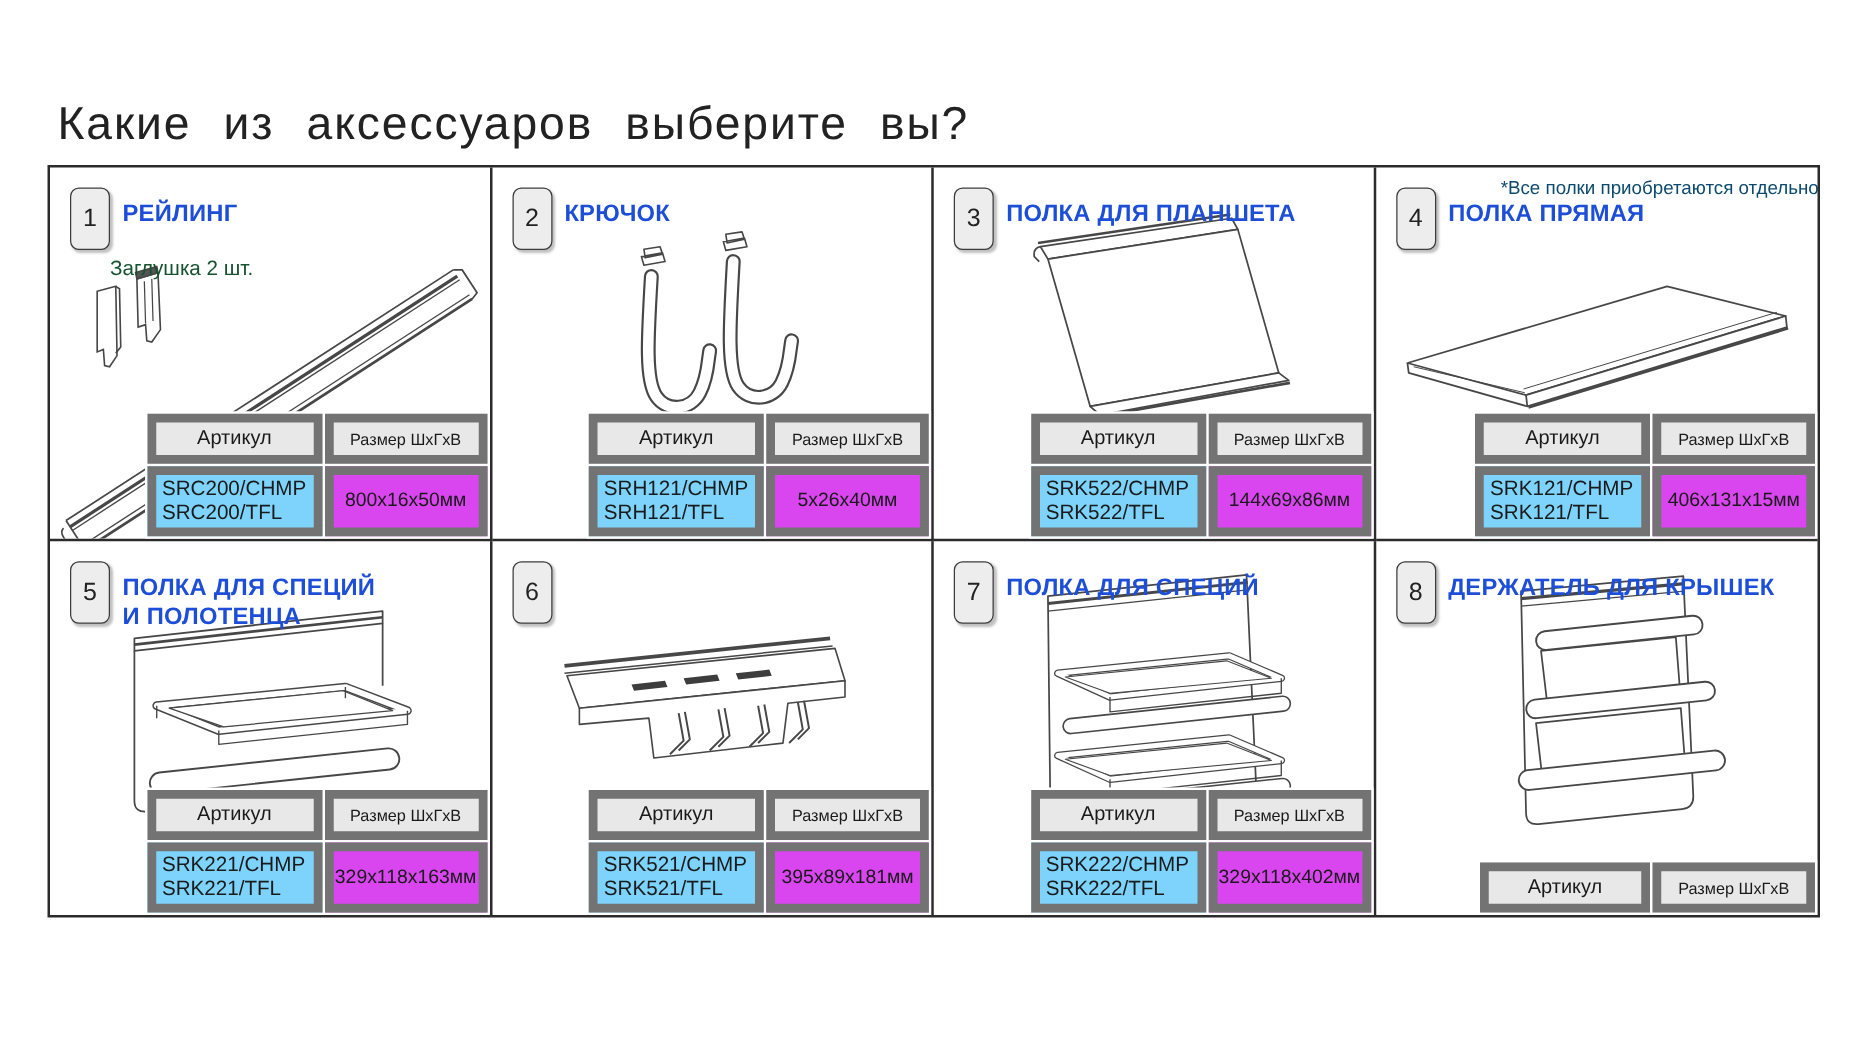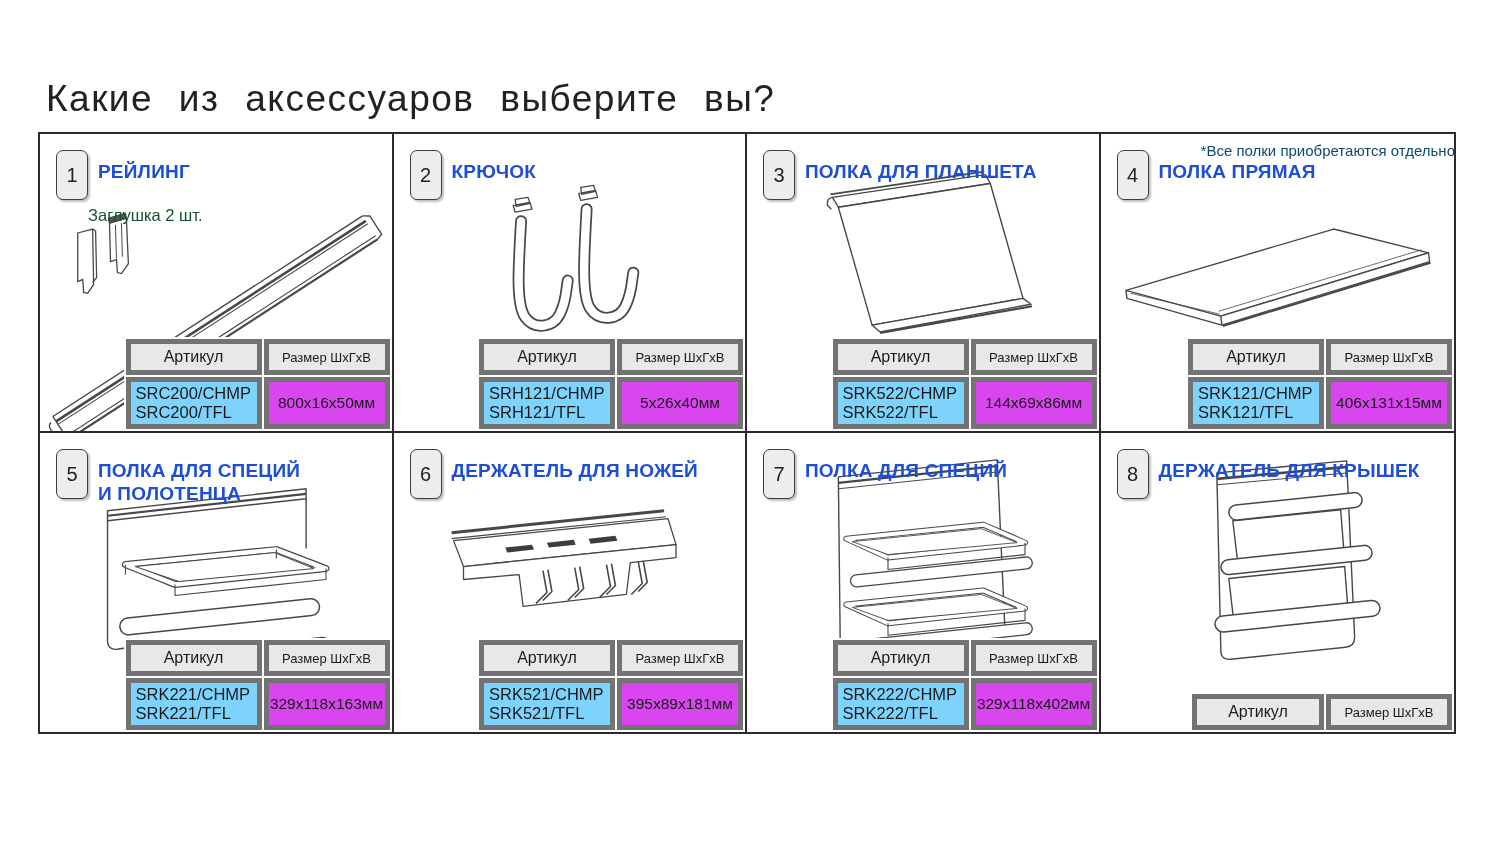--- a/index.html
+++ b/index.html
@@ -36,21 +36,21 @@
   .csub{
     position:absolute;left:48px;top:72px;font-size:16.5px;color:#14532d;z-index:3;
   }
 
   .illus{position:absolute;left:0;top:0;width:100%;height:100%;z-index:1;}
 
   table.spec{
     position:absolute;right:0;bottom:0;z-index:2;
     border-collapse:separate;border-spacing:2px;background:#fff;
   }
-  table.spec td{border:5px solid #737373;box-sizing:content-box;vertical-align:middle;}
+  table.spec td{border:7px solid #737373;box-sizing:content-box;vertical-align:middle;}
   td.h{background:#e8e8e8;text-align:center;font-size:16px;height:24px;width:120px;}
   td.h2{font-size:13px;width:114px;}
   td.a{width:120px;height:40px;font-size:16.5px;line-height:19px;padding-left:5px;background:#7dd3fc;}
   td.s{width:114px;height:40px;text-align:center;font-size:15.5px;background:#d946ef;}
 </style>
 </head>
 <body>
 
 <h1 class="page-title">Какие  из  аксессуаров  выберите  вы?</h1>
 <div class="footnote">*Все полки приобретаются отдельно</div>
@@ -240,21 +240,20 @@
         <td class="s">329x118x163мм</td>
       </tr>
     </tbody>
       </table>
   </div>
 
   <div class="cell row2">
     <div class="badge">
         <span>6</span>
       </div>
-    <div class="ctitle">ДЕРЖАТЕЛЬ ДЛЯ НОЖЕЙ</div>
     <svg class="illus" viewBox="0 0 354 300" preserveAspectRatio="none">
       <g stroke="#474747" fill="none" stroke-width="1.3" stroke-linejoin="round">
         <path d="M58,100 L272,78" stroke-width="3"></path>
         <path d="M58,106 L274,84" stroke-width="1.2"></path>
         <path d="M60,108 L276,86 L284,112 L70,134 Z" fill="#fff"></path>
         <path d="M112,115 l27,-3 2,5 -27,3 z M154,110 l27,-3 2,5 -27,3 z M196,106 l27,-3 2,5 -27,3 z" fill="#3d3d3d" stroke="none"></path>
         <path d="M70,134 L284,112 L284,125 L238,130 L234,162 L130,174 L126,142 L70,147 Z" fill="#fff"></path>
         <g stroke-width="1.6">
           <path d="M150,138 l4,22 -11,11 M155,137 l4,22 -9,9"></path>
           <path d="M182,135 l4,22 -11,11 M187,134 l4,22 -9,9"></path>

